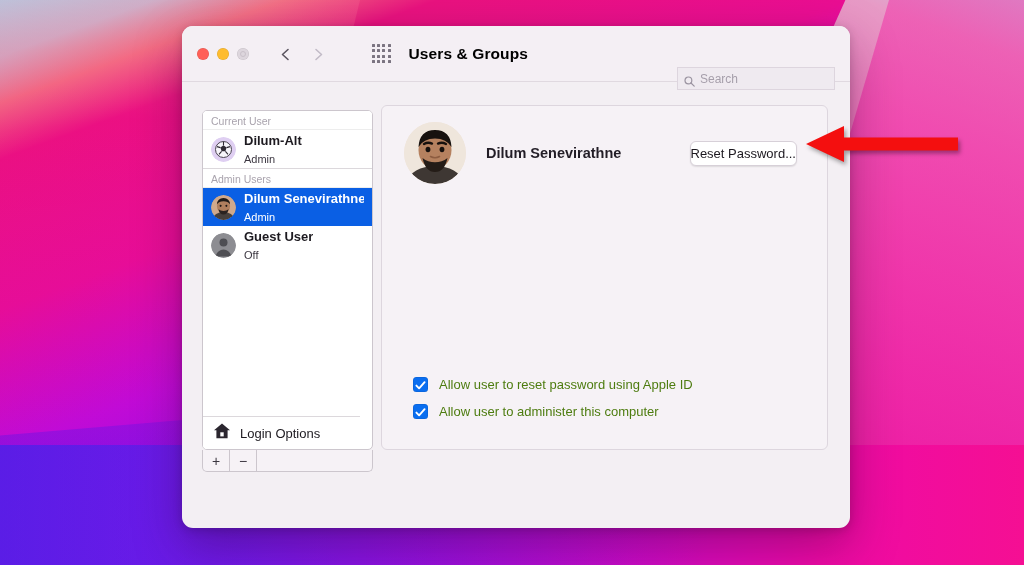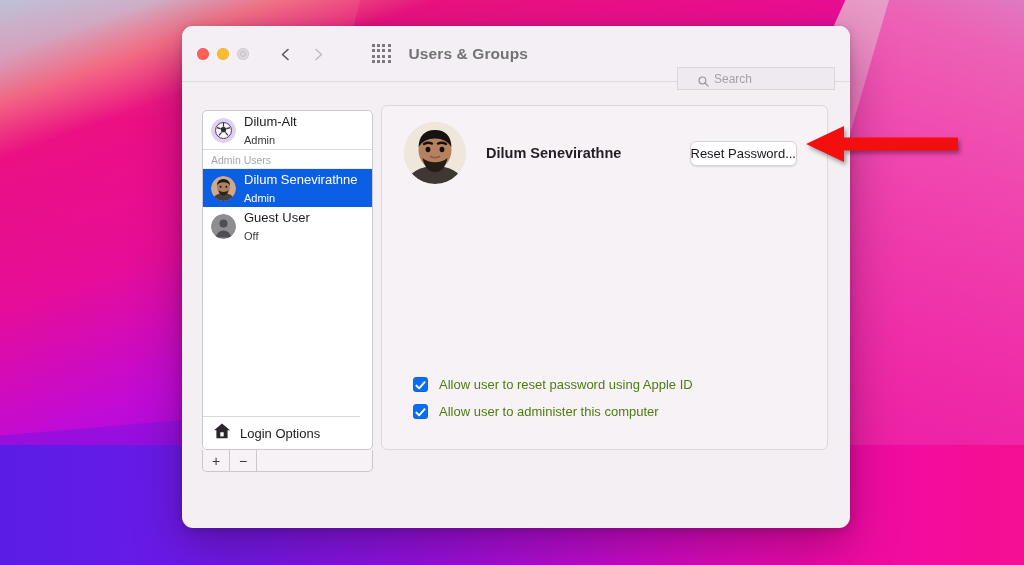--- a/index.html
+++ b/index.html
@@ -82,31 +82,31 @@
   .chev { width: 13px; height: 13px; }
   .grid-icon {
     margin-left: 27px;
     display: grid; grid-template-columns: repeat(4, 3px);
     grid-auto-rows: 3px; gap: 2.2px;
   }
   .grid-icon i { display:block; width:3px; height:3px; background:#7b7481; border-radius:.5px; }
 
   #win-title {
     margin-left: 18px;
-    font-size: 15.5px; font-weight: bold; color: #737373;
+    font-size: 15.5px; font-weight: bold; color: #000000;
     letter-spacing: .1px;
   }
 
   #search-box {
     position: absolute; right: 15px; top: 41px;
     width: 158px; height: 23px;
     background: #efeaf0;
     border: 1px solid #ddd5de;
     border-radius: 0;
-    display: flex; align-items: center; padding: 0 20px;
+    display: flex; align-items: center; padding: 0 6px;
   }
   #search-box .mag { width: 11px; height: 11px; flex: none; }
   #search-input {
     border: none; outline: none; background: transparent;
     font-family: "Liberation Sans", sans-serif;
     font-size: 12px; color: #3a3340; margin-left: 5px; width: 100%;
   }
   #search-input::placeholder { color: #a69fab; }
 
   
@@ -128,21 +128,21 @@
     border-bottom: 1px solid #ededed;
   }
   .grp-head.second { border-top: 1px solid #dcd8dc; }
   .u-row {
     display: flex; align-items: center; gap: 8px;
     padding: 5px 8px; height: 38px;
   }
   .u-row.sel { background: #0a5fe4; }
   .u-avatar { width: 25px; height: 25px; border-radius: 50%; flex: none; overflow: hidden; }
   .u-text { line-height: 1.12; overflow: hidden; }
-  .u-name { font-size: 13px; color: #1d1a20; white-space: nowrap; }
+  .u-name { font-size: 13px; color: #1d1a20; white-space: nowrap; font-weight: bold; }
   .u-sub  { font-size: 11px; color: #3b3640; }
   .u-row.sel .u-name, .u-row.sel .u-sub { color: #fff; }
 
   #login-options {
     position: absolute; left: 0; right: 12px; bottom: 0;
     height: 33px; border-top: 1px solid #dcd8dc;
     display: flex; align-items: center; gap: 9px; padding-left: 10px;
     background: #fff;
   }
   #login-options .lbl { font-size: 13px; color: #1d1a20; }
@@ -284,20 +284,21 @@
         </svg>
       </span>
       <input id="search-input" type="text" placeholder="Search" style="">
     </div>
   </div>
 
   <div id="body">
 
     <div id="sidebar">
 
+      <div class="grp-head">Current User</div>
 
       <div class="u-row">
         <span class="u-avatar">
           <svg viewBox="0 0 25 25" width="25" height="25">
             <circle cx="12.5" cy="12.5" r="12.5" fill="#dfcff2"></circle>
             <circle cx="12.5" cy="12.5" r="8" fill="#f7f5fb" stroke="#4a4450" stroke-width="1"></circle>
             <polygon points="12.5,8.3 15.6,10.6 14.4,14.3 10.6,14.3 9.4,10.6" fill="#2f2a34"></polygon>
             <path d="M12.5 4.6 L12.5 8.3 M19 9.6 L15.6 10.6 M17 17.4 L14.4 14.3 M8 17.4 L10.6 14.3 M6 9.6 L9.4 10.6" stroke="#2f2a34" stroke-width="1.1"></path>
           </svg>
         </span>

